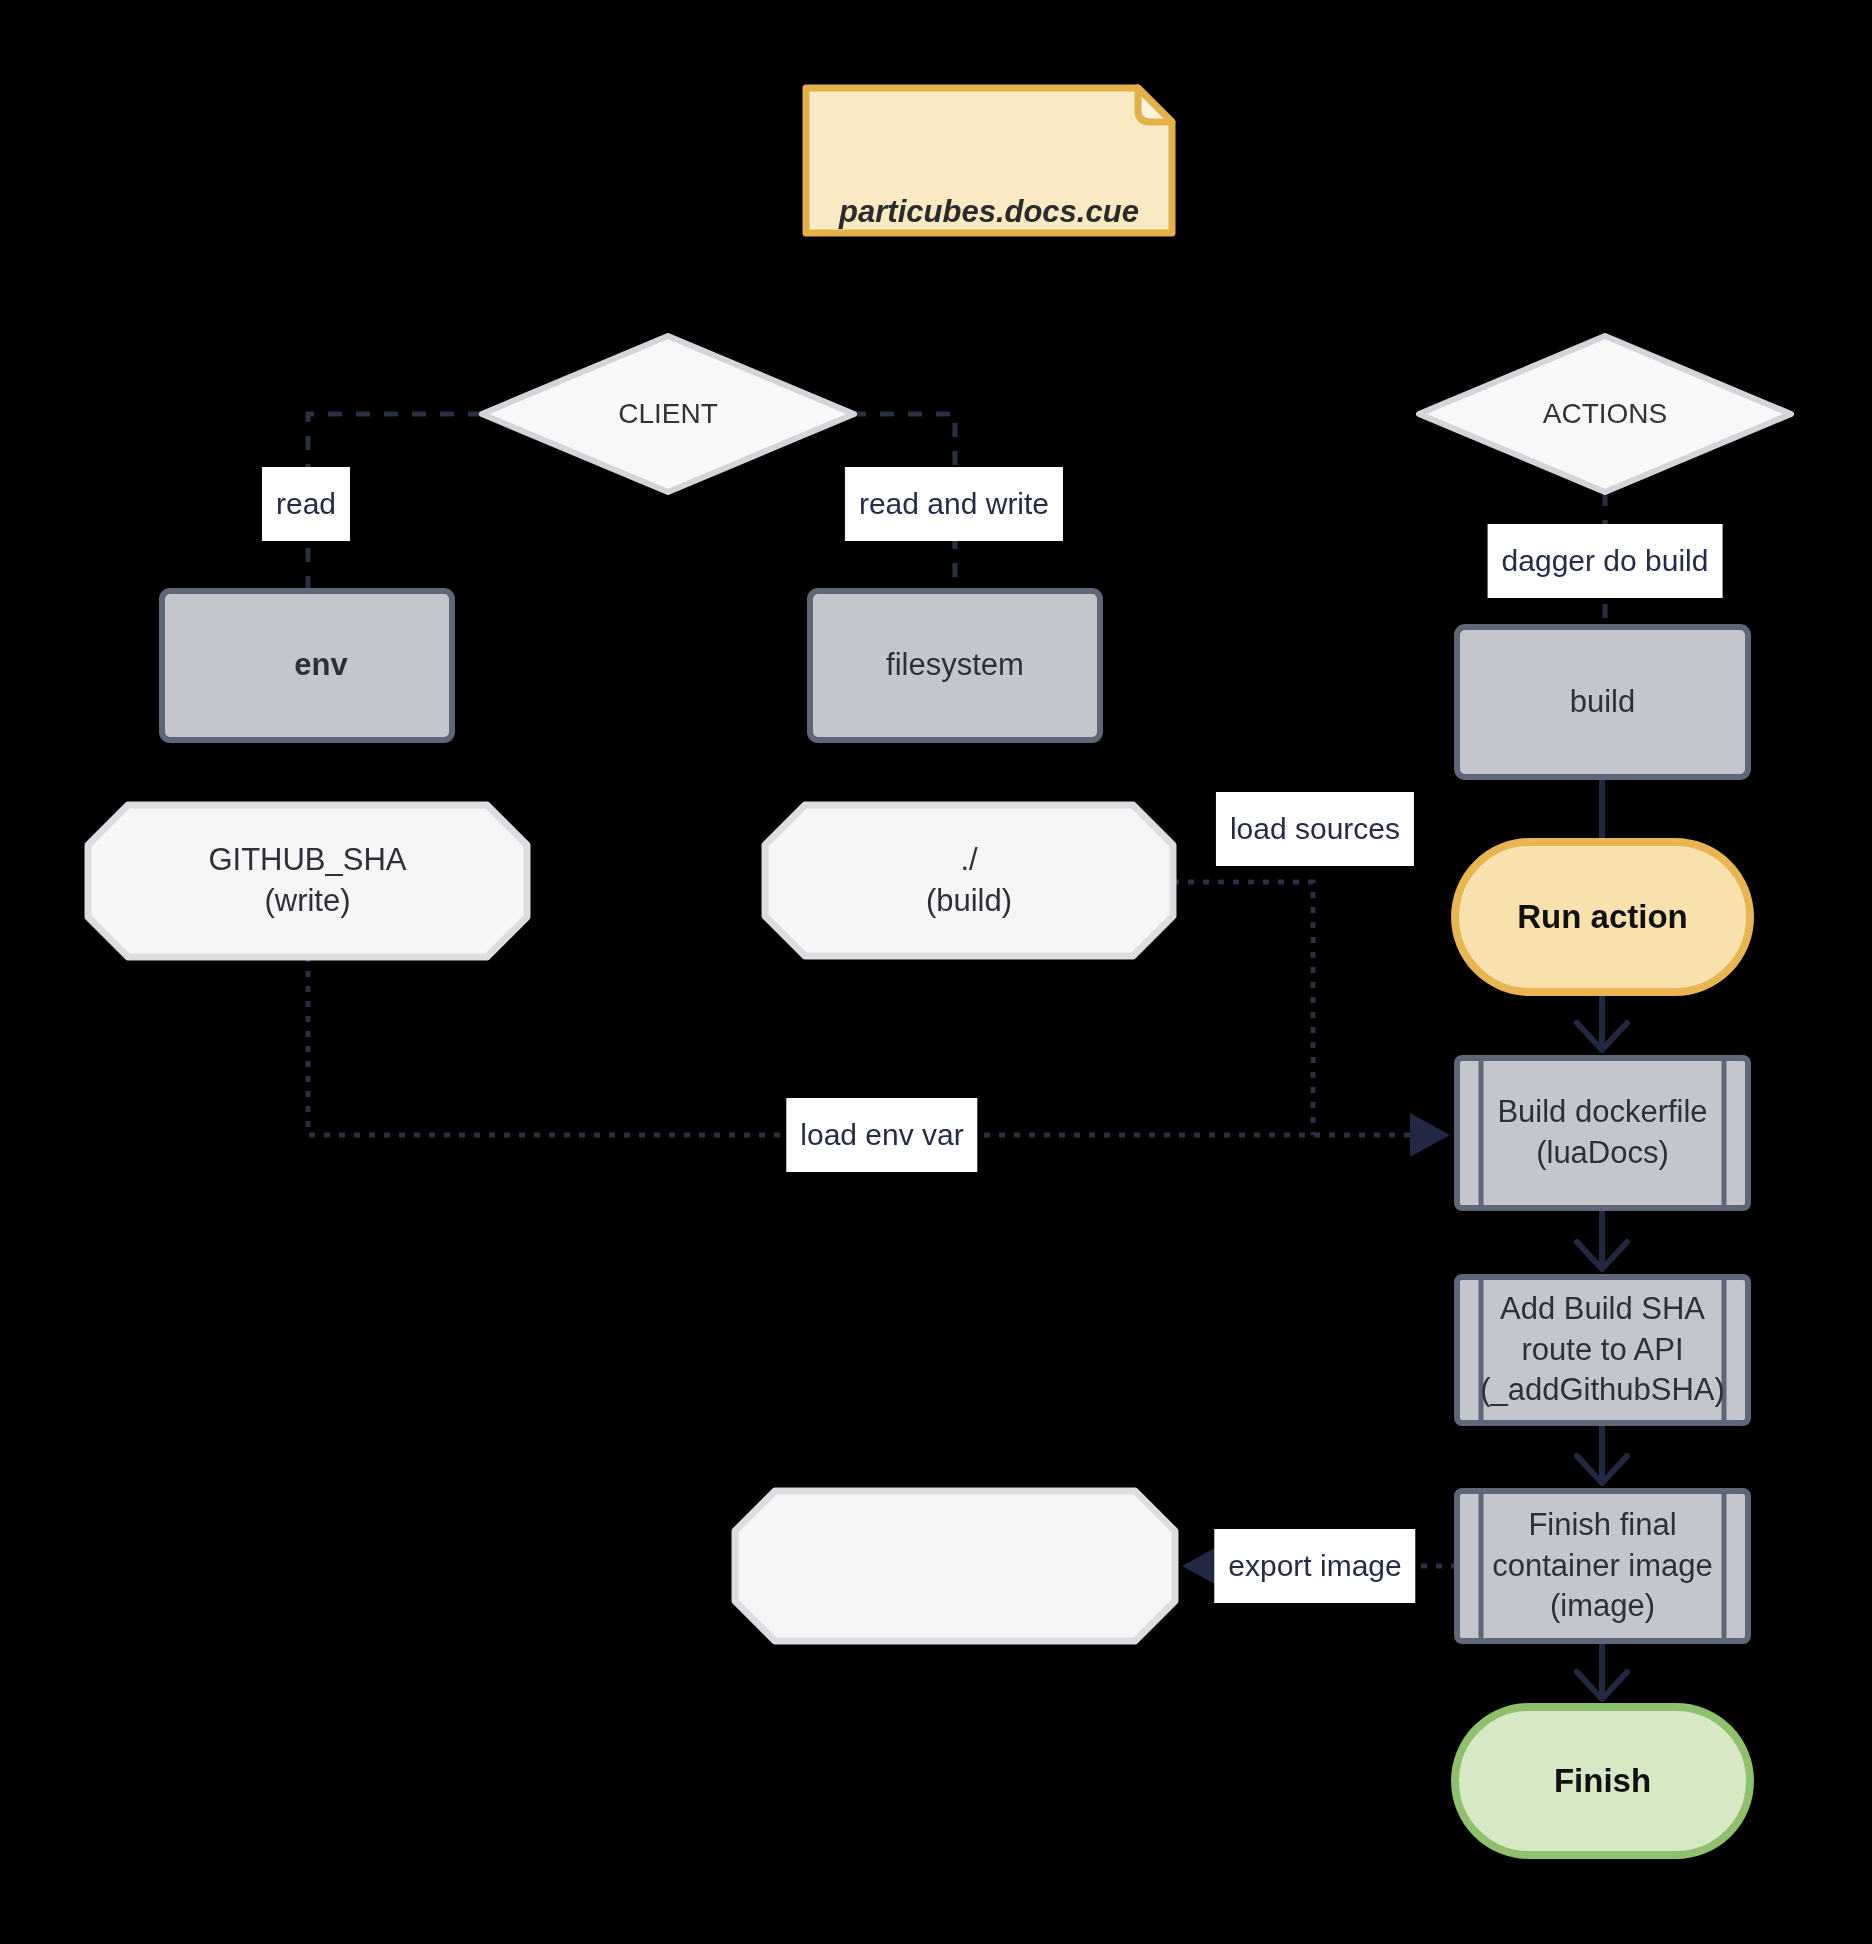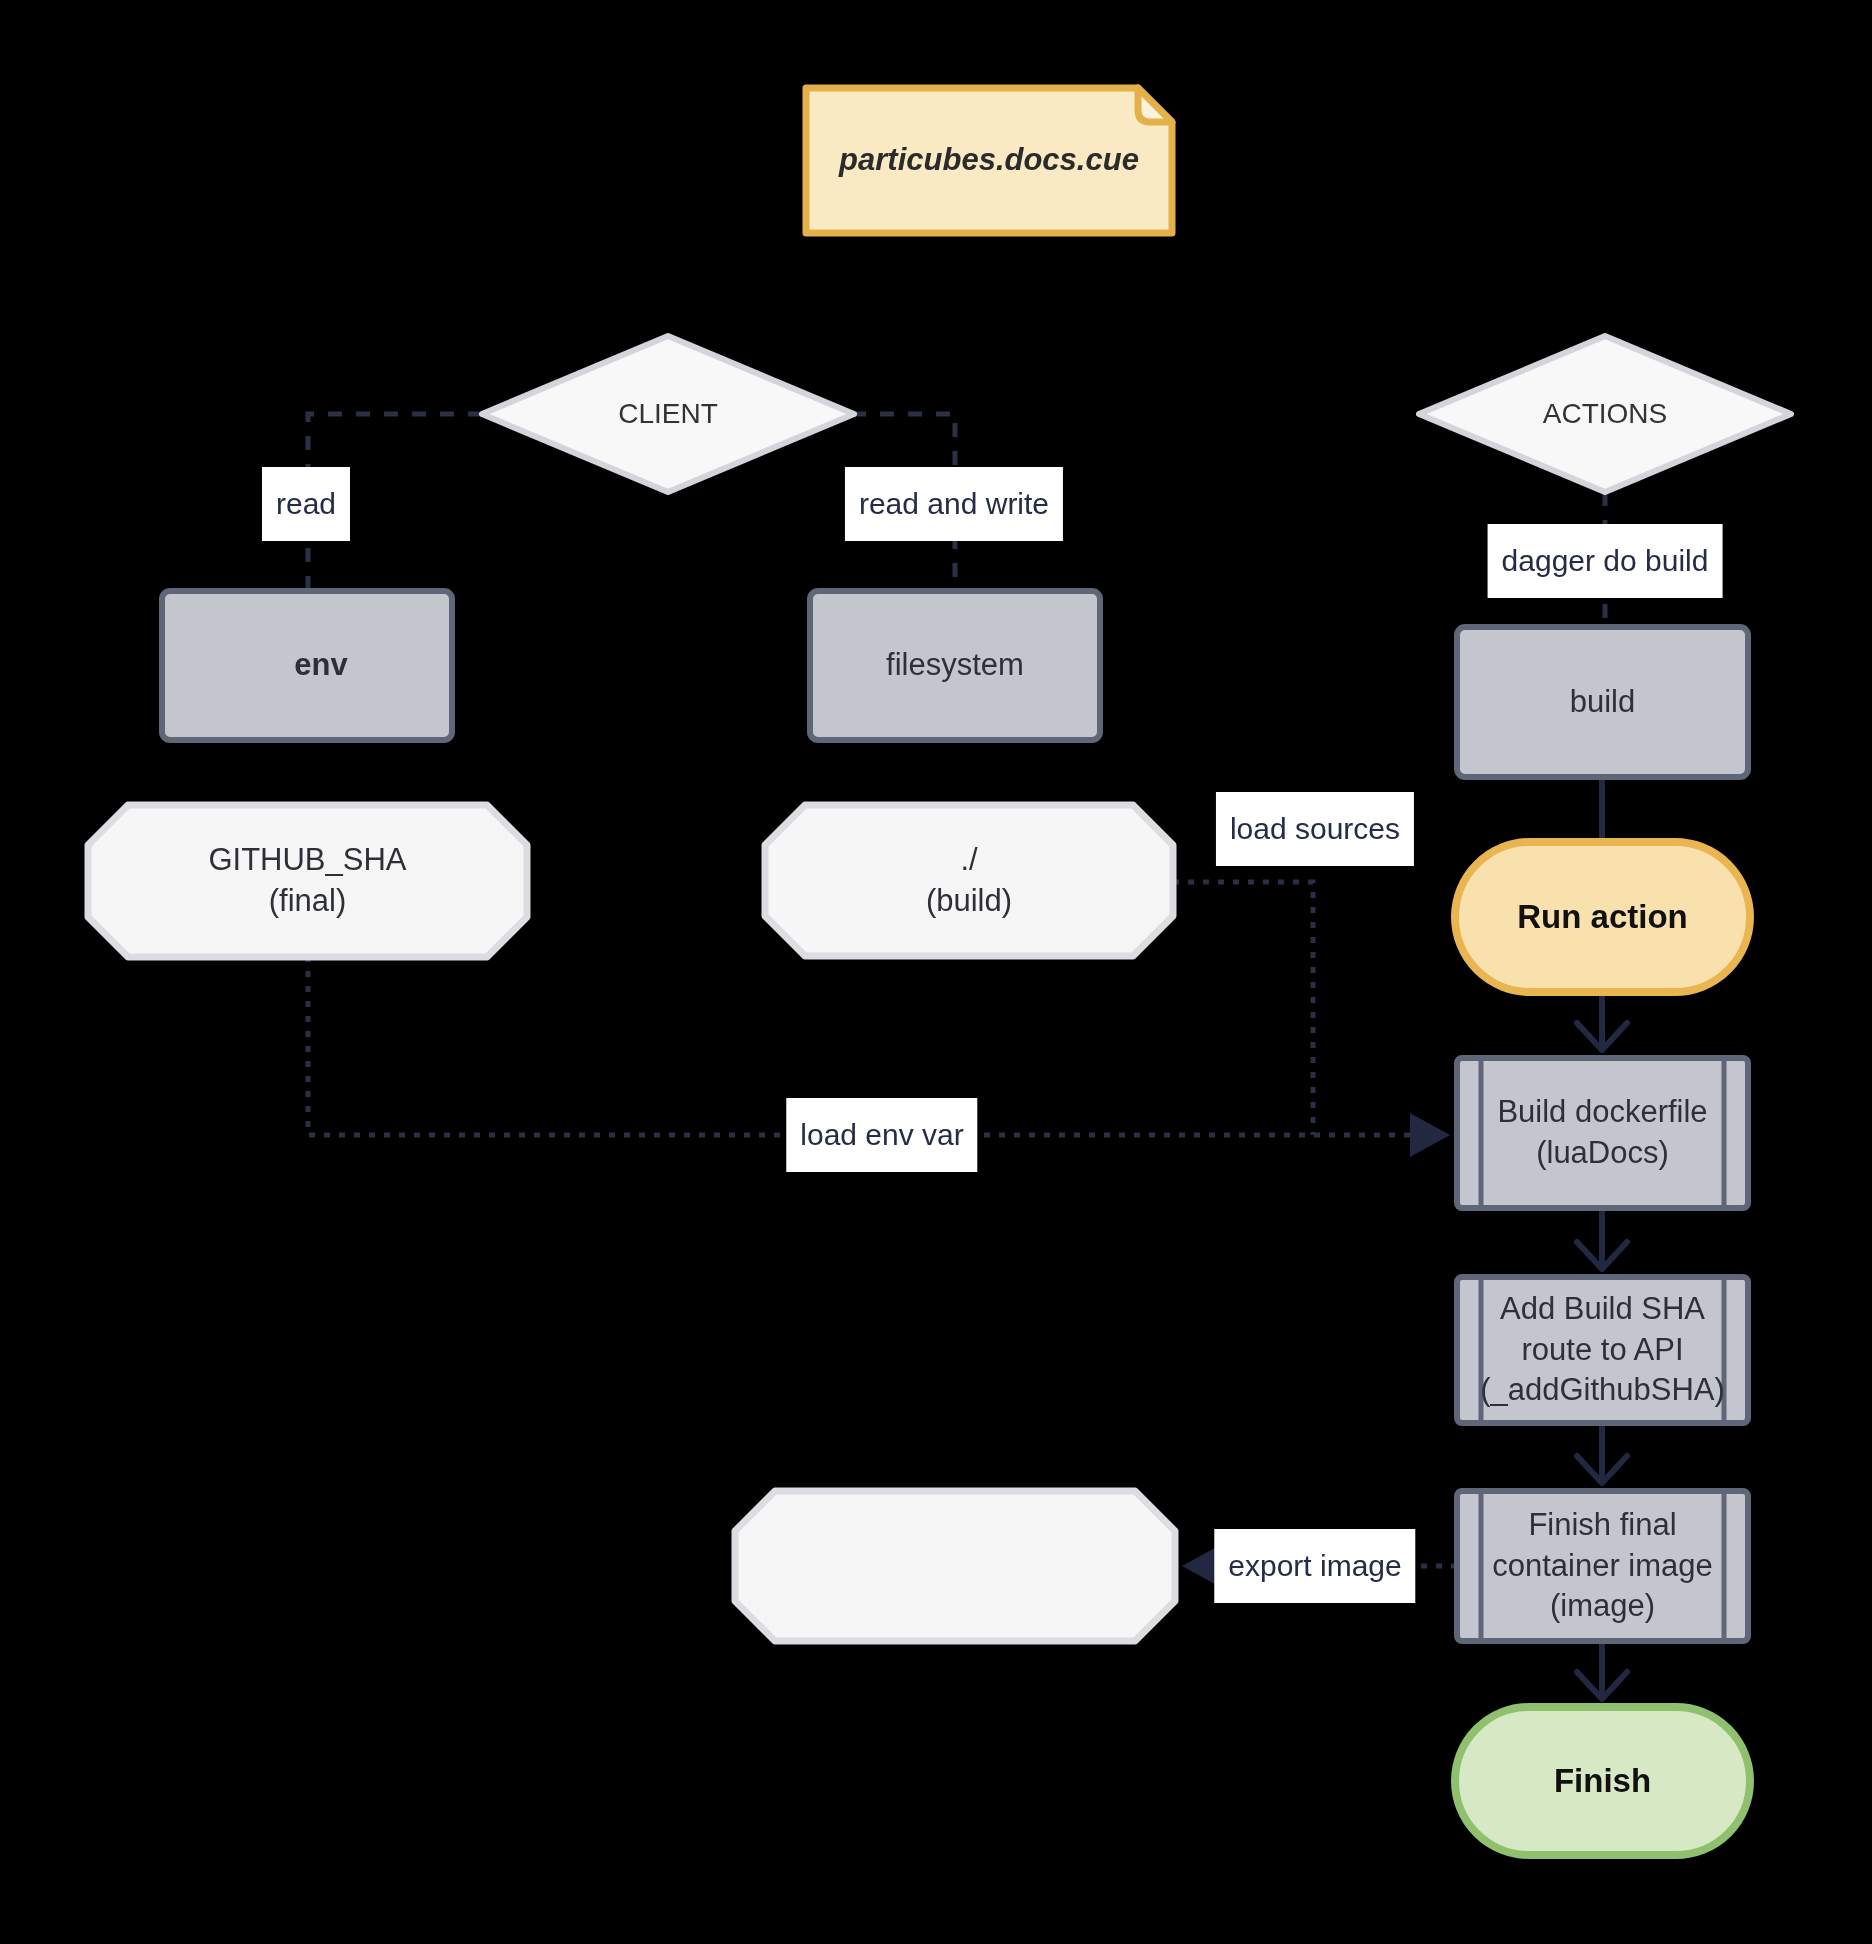--- a/index.html
+++ b/index.html
@@ -8,21 +8,21 @@
     font-family:"Liberation Sans","DejaVu Sans",sans-serif;overflow:hidden;
   }
   #edge-layer{position:absolute;left:0;top:0;z-index:0;}
   .node-label{
     position:absolute;z-index:2;display:flex;flex-direction:column;
     align-items:center;justify-content:center;text-align:center;
     color:#2e3038;font-size:31px;line-height:1.32;pointer-events:none;
   }
   .node-label.bold{font-weight:bold;color:#111;font-size:33px;}
   .diamond-label{font-size:28px;color:#333;}
-  .note-label{font-weight:bold;font-style:italic;color:#2b2b2b;font-size:31px;}
+  .note-label{font-weight:bold;font-style:italic;color:#2b2b2b;font-size:31px;justify-content:flex-end;}
   .edge-label{
     position:absolute;z-index:3;transform:translate(-50%,-50%);
     background:#ffffff;color:#252c47;font-size:30px;line-height:1;
     padding:22px 14px;white-space:nowrap;
   }
 </style>
 </head>
 <body>
 
 <div id="canvas">
@@ -107,21 +107,21 @@
   </div>
   <div class="node-label" style="left:810px;top:591px;width:290px;height:149px;">
     <span>filesystem</span>
   </div>
   <div class="node-label" style="left:1457px;top:627px;width:291px;height:150px;">
     <span>build</span>
   </div>
 
   <div class="node-label" style="left:88px;top:805px;width:439px;height:152px;">
     <span>GITHUB_SHA</span>
-    <span>(final)</span>
+    <span>(write)</span>
   </div>
   <div class="node-label" style="left:765px;top:805px;width:408px;height:151px;">
     <span>./</span>
     <span>(build)</span>
   </div>
 
   <div class="node-label bold" style="left:1455px;top:842px;width:295px;height:150px;">
     <span>Run action</span>
   </div>
 

